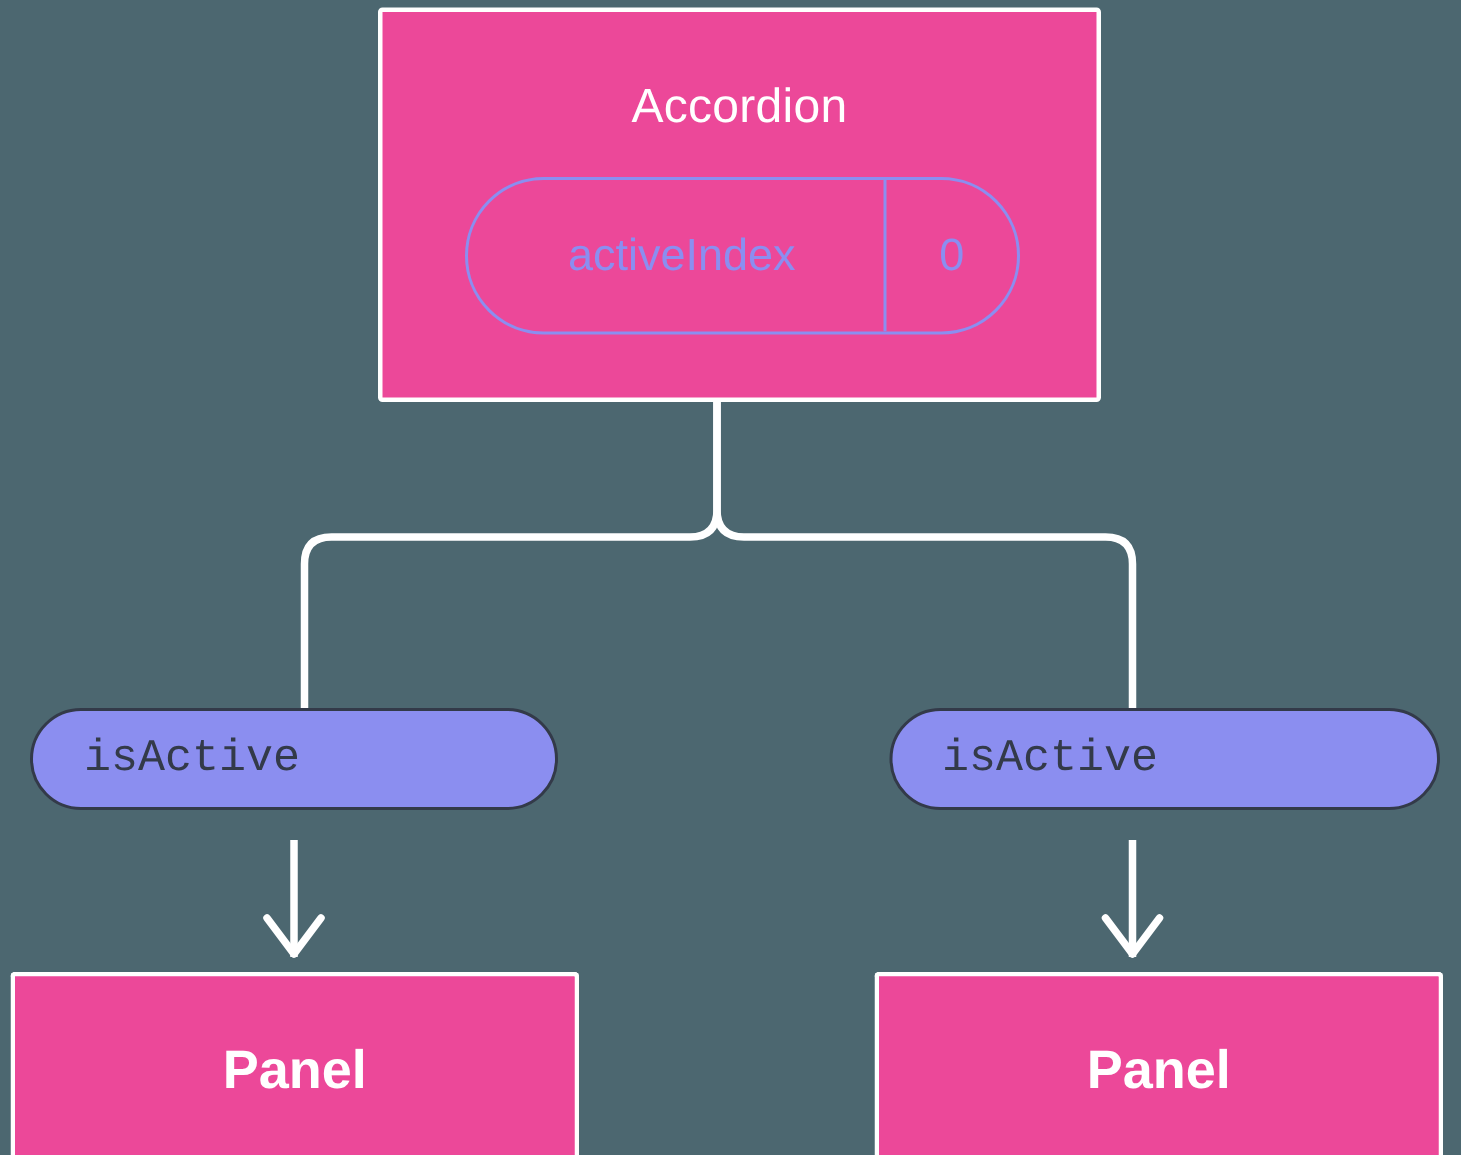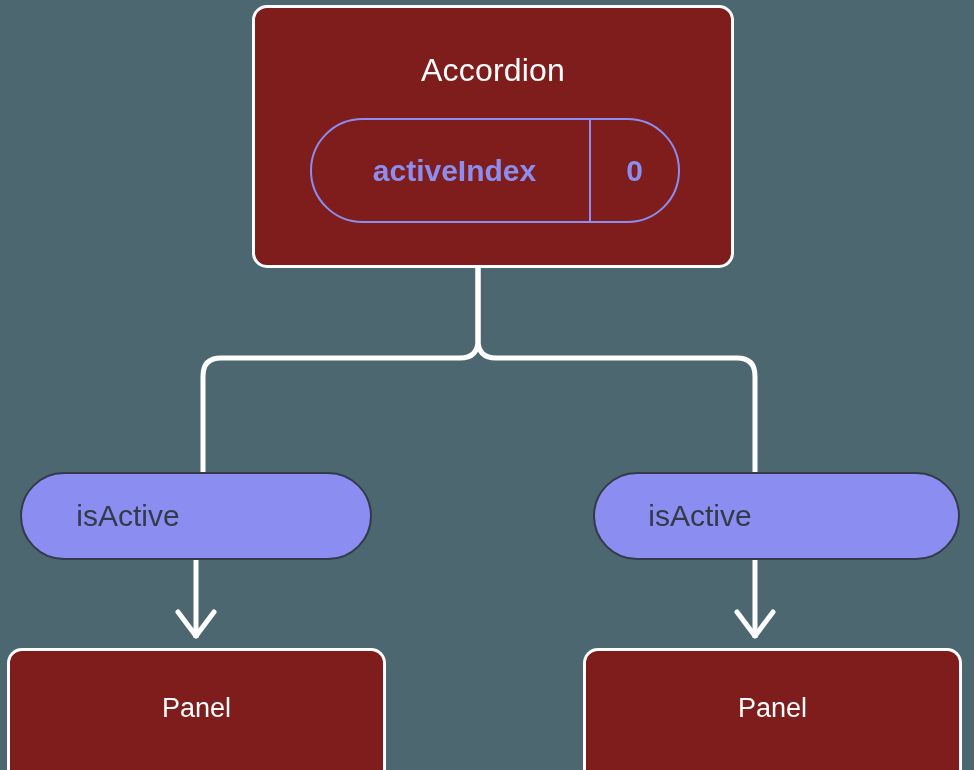--- a/index.html
+++ b/index.html
@@ -28,23 +28,23 @@
     width: 974px;
     height: 770px;
     pointer-events: none;
     z-index: 1;
   }
 
   
   .node-box {
     position: absolute;
     box-sizing: border-box;
-    background: #7f1d1d;
+    background: #ec4899;
     border: 3px solid #ffffff;
-    border-radius: 15px;
+    border-radius: 3px;
     z-index: 2;
   }
 
   
   #accordion-box {
     left: 252px;
     top: 5px;
     width: 482px;
     height: 263px;
   }
@@ -79,21 +79,21 @@
     width: 370px;
     height: 105px;
   }
   .pill-outline .pill-key,
   .pill-outline .pill-val {
     display: flex;
     align-items: center;
     justify-content: center;
     color: #8b8ef0;
     font-size: 30px;
-    font-weight: 700;
+    font-weight: 400;
     line-height: 1;
   }
   .pill-outline .pill-key {
     width: 277px;
     padding-left: 8px;
     box-sizing: border-box;
   }
   .pill-outline .pill-val {
     flex: 1;
     border-left: 2px solid #8b8ef0;
@@ -103,21 +103,22 @@
   .pill-filled {
     position: absolute;
     display: flex;
     align-items: stretch;
     box-sizing: border-box;
     background: #8b8ef0;
     border: 2px solid #333a49;
     border-radius: 999px;
     overflow: hidden;
     z-index: 4;
-    height: 88px;
+    height: 68px;
+    font-family: Liberation Mono, monospace;
   }
   .pill-filled .pill-key,
   .pill-filled .pill-val {
     display: flex;
     align-items: center;
     justify-content: center;
     color: #333a49;
     font-size: 30px;
     font-weight: 400;
     line-height: 1;
@@ -158,22 +159,22 @@
     border-bottom-left-radius: 0;
     border-bottom-right-radius: 0;
   }
   .panel-title {
     position: absolute;
     left: 0;
     right: 0;
     top: 44px;
     text-align: center;
     color: #ffffff;
-    font-size: 27px;
-    font-weight: 400;
+    font-size: 36px;
+    font-weight: 700;
     line-height: 1;
   }
 </style>
 </head>
 <body>
 
 <div id="canvas">
 
   <svg id="connectors" viewBox="0 0 974 770" width="974" height="770" xmlns="http://www.w3.org/2000/svg">
 

